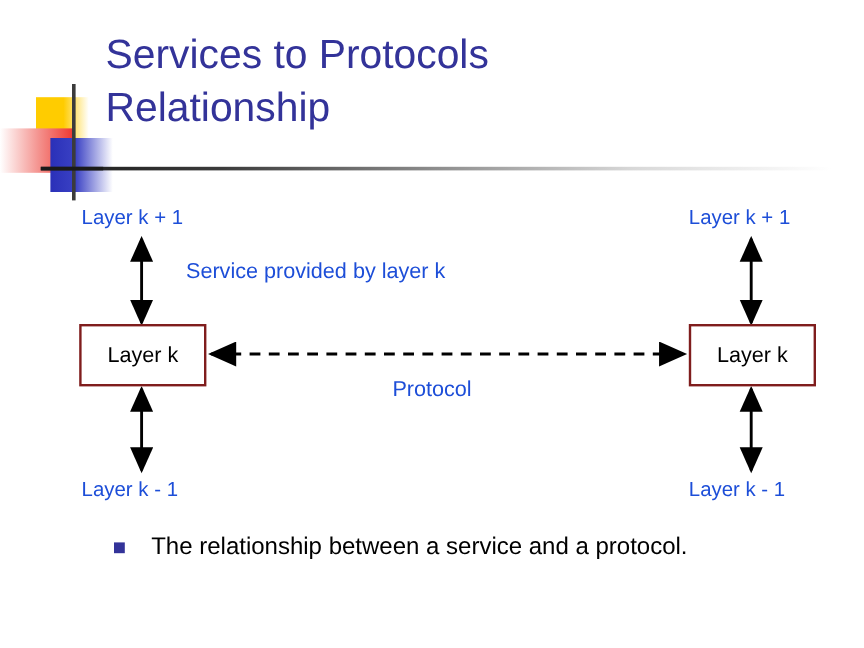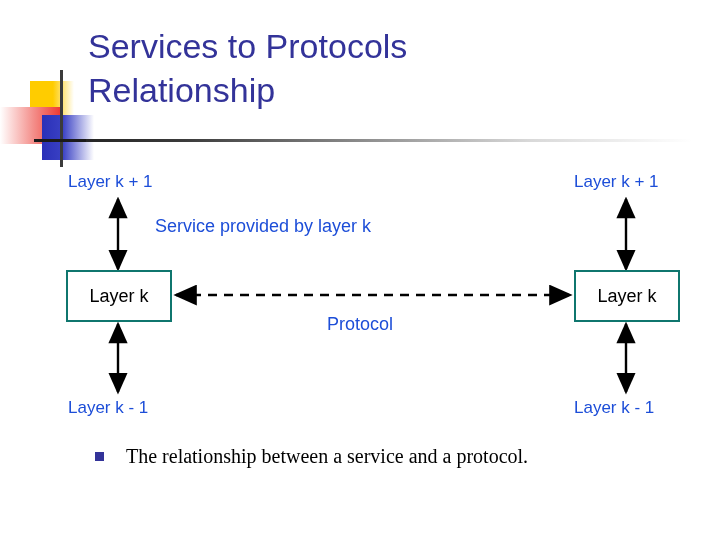--- a/index.html
+++ b/index.html
@@ -75,21 +75,21 @@
   .dlabel {
     position: absolute;
     color: #1d4ed8;
     font-size: 17px;
     line-height: 20px;
     white-space: nowrap;
   }
 
   .lbox {
     position: absolute;
-    border: 2px solid #0f766e;
+    border: 2px solid #7f1d1d;
     background: #ffffff;
     box-sizing: border-box;
     color: #000000;
     font-size: 18px;
     display: flex;
     align-items: center;
     justify-content: center;
   }
 
   .bullet-row {
@@ -103,21 +103,20 @@
     background: #333399;
     margin-top: 9px;
     margin-right: 22px;
     flex: 0 0 auto;
   }
   .bullet-text {
     color: #000000;
     font-size: 20px;
     line-height: 26px;
     white-space: nowrap;
-    font-family: Liberation Serif, serif;
   }
 </style>
 </head>
 <body>
 
 <div id="slide">
 
   <div class="logo-layer logo-yellow"></div>
   <div class="logo-layer logo-red"></div>
   <div class="logo-layer logo-blue"></div>

